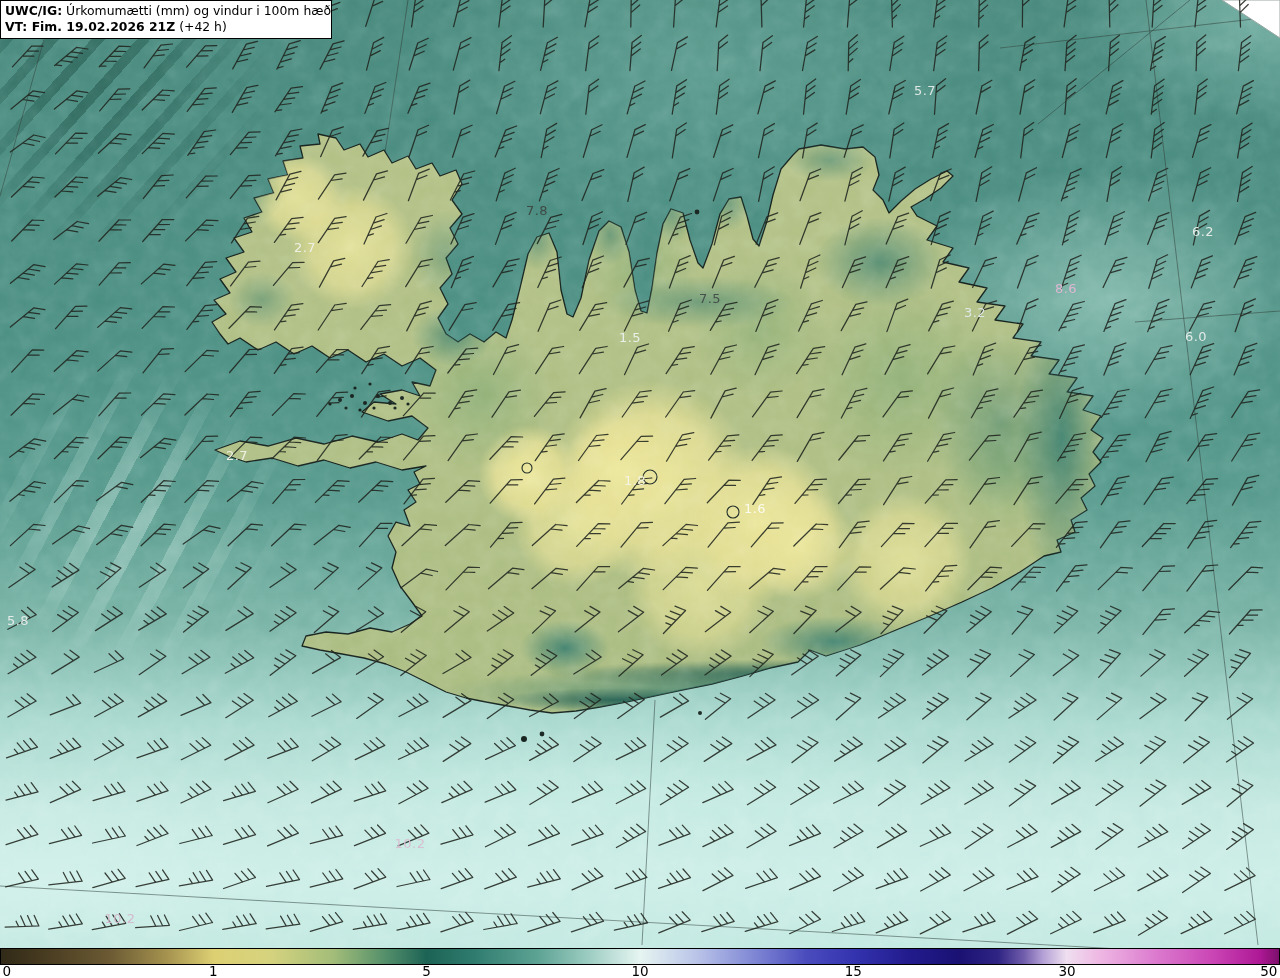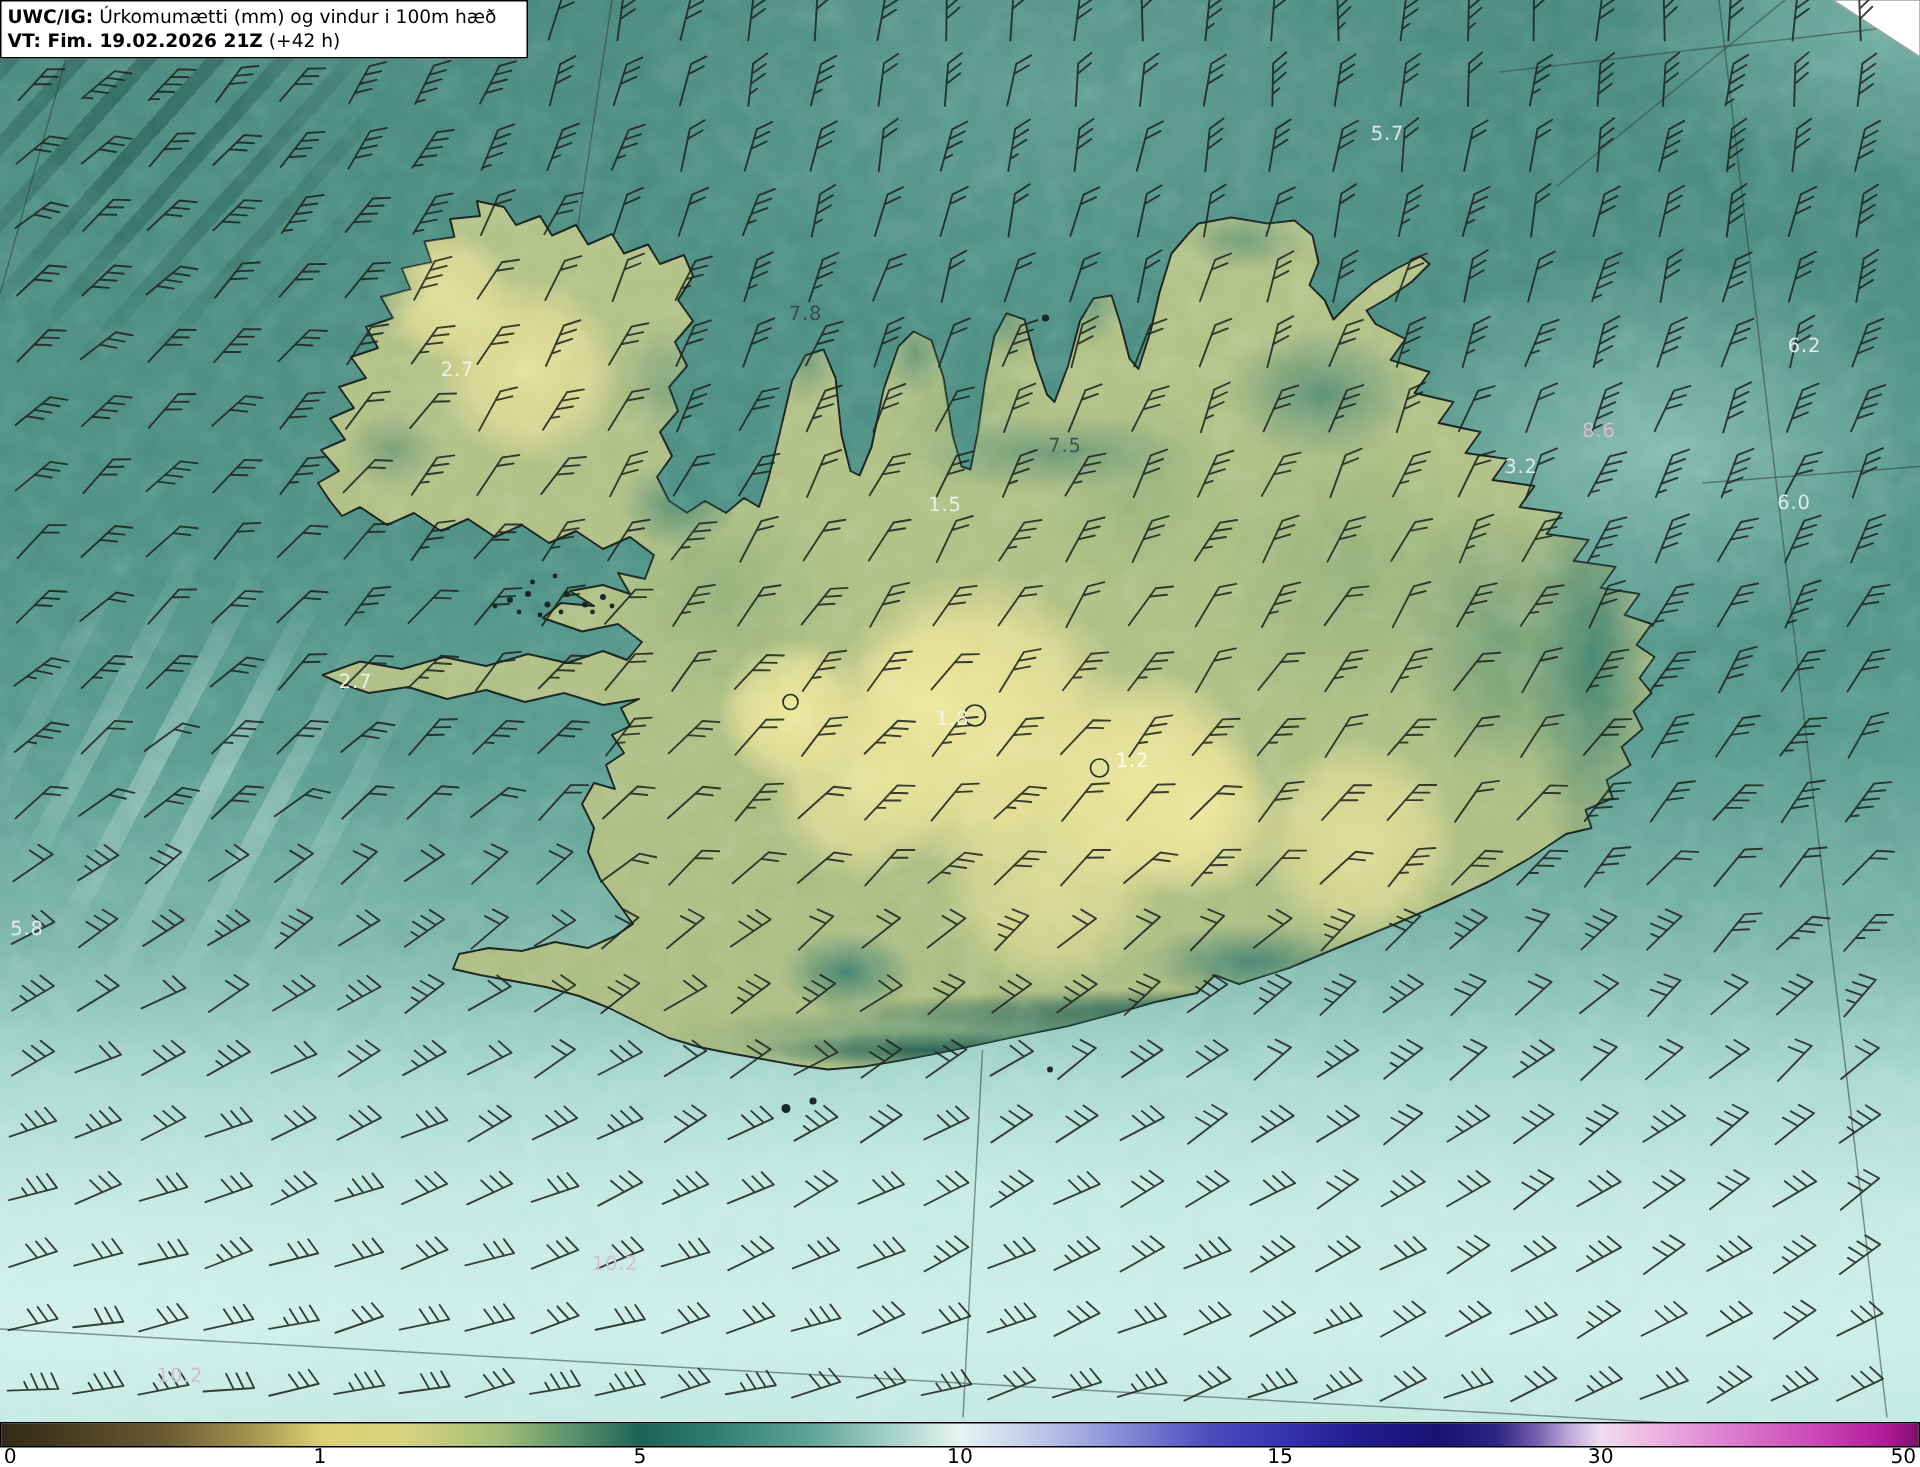--- a/index.html
+++ b/index.html
@@ -18,21 +18,21 @@
     background:repeating-linear-gradient(132deg, rgba(28,78,68,.50) 0 10px, rgba(28,78,68,0) 10px 34px);
     -webkit-mask:radial-gradient(closest-side at 38% 36%, #000 15%, transparent 74%);
     mask:radial-gradient(closest-side at 38% 36%, #000 15%, transparent 74%);}
   .streaks2{position:absolute;left:-80px;top:300px;width:430px;height:430px;
     background:repeating-linear-gradient(118deg, rgba(224,246,240,.33) 0 14px, rgba(224,246,240,0) 14px 42px);
     -webkit-mask:radial-gradient(closest-side, #000 10%, transparent 72%);
     mask:radial-gradient(closest-side, #000 10%, transparent 72%);}
   svg.layer{position:absolute;left:0;top:0;}
   .vlabel{position:absolute;transform:translate(-50%,-50%);font-size:13px;letter-spacing:.5px;white-space:nowrap;}
   .titlebox{position:absolute;left:0;top:0;background:#fff;border:1px solid #000;
-    padding:2px 20px 3px 4px;font-size:12.4px;line-height:1.3;color:#000;z-index:5;}
+    padding:2px 0 3px 4px;font-size:12.4px;line-height:1.3;color:#000;z-index:5;}
   .titlebox b{margin-right:4px;}
   .scalewrap{position:absolute;left:0;top:948px;width:1280px;height:30px;background:#fff;}
   .scalebar{position:absolute;left:0;top:0;width:1278px;height:15px;border:1px solid #000;}
   .ticks{position:absolute;left:0;top:17px;width:1280px;height:13px;}
   .tick{position:absolute;top:-2px;font-size:13.5px;color:#000;transform:translateX(-50%);}
   .tick.left{transform:none;}
   .tick.right{transform:translateX(-100%);}
 </style>
 </head>
 <body>
@@ -816,26 +816,26 @@
         </g>
     </svg>
 
     <div id="value-labels">
         <div class="vlabel" style="left: 925px; top: 90px; color: rgb(221, 231, 227);">5.7</div>
         <div class="vlabel" style="left: 537px; top: 210px; color: rgb(63, 74, 70);">7.8</div>
         <div class="vlabel" style="left: 1203px; top: 231px; color: rgb(226, 234, 230);">6.2</div>
         <div class="vlabel" style="left: 305px; top: 247px; color: rgb(238, 240, 230);">2.7</div>
         <div class="vlabel" style="left: 1066px; top: 288px; color: rgb(223, 183, 210);">8.6</div>
         <div class="vlabel" style="left: 710px; top: 298px; color: rgb(70, 81, 76);">7.5</div>
-        <div class="vlabel" style="left: 975px; top: 312px; color: rgb(223, 233, 228); margin-left: 39px;">3.2</div>
+        <div class="vlabel" style="left: 975px; top: 312px; color: rgb(223, 233, 228);">3.2</div>
         <div class="vlabel" style="left: 630px; top: 337px; color: rgb(233, 239, 233);">1.5</div>
         <div class="vlabel" style="left: 1196px; top: 336px; color: rgb(226, 234, 230);">6.0</div>
         <div class="vlabel" style="left: 237px; top: 455px; color: rgb(238, 240, 228);">2.7</div>
         <div class="vlabel" style="left: 635px; top: 480px; color: rgb(244, 244, 226);">1.8</div>
-        <div class="vlabel" style="left: 755px; top: 508px; color: rgb(251, 250, 238);">1.2</div>
+        <div class="vlabel" style="left: 755px; top: 508px; color: rgb(251, 250, 238);">1.6</div>
         <div class="vlabel" style="left: 18px; top: 620px; color: rgb(227, 234, 231);">5.8</div>
         <div class="vlabel" style="left: 410px; top: 843px; color: rgb(217, 190, 210);">10.2</div>
         <div class="vlabel" style="left: 120px; top: 918px; color: rgb(213, 185, 205);">10.2</div>
       </div>
 
     <div class="titlebox">
       <div><b>UWC/IG:</b><span>Úrkomumætti (mm) og vindur i 100m hæð</span></div>
       <div><b>VT: Fim. 19.02.2026 21Z</b><span>(+42 h)</span></div>
     </div>
   </div>

